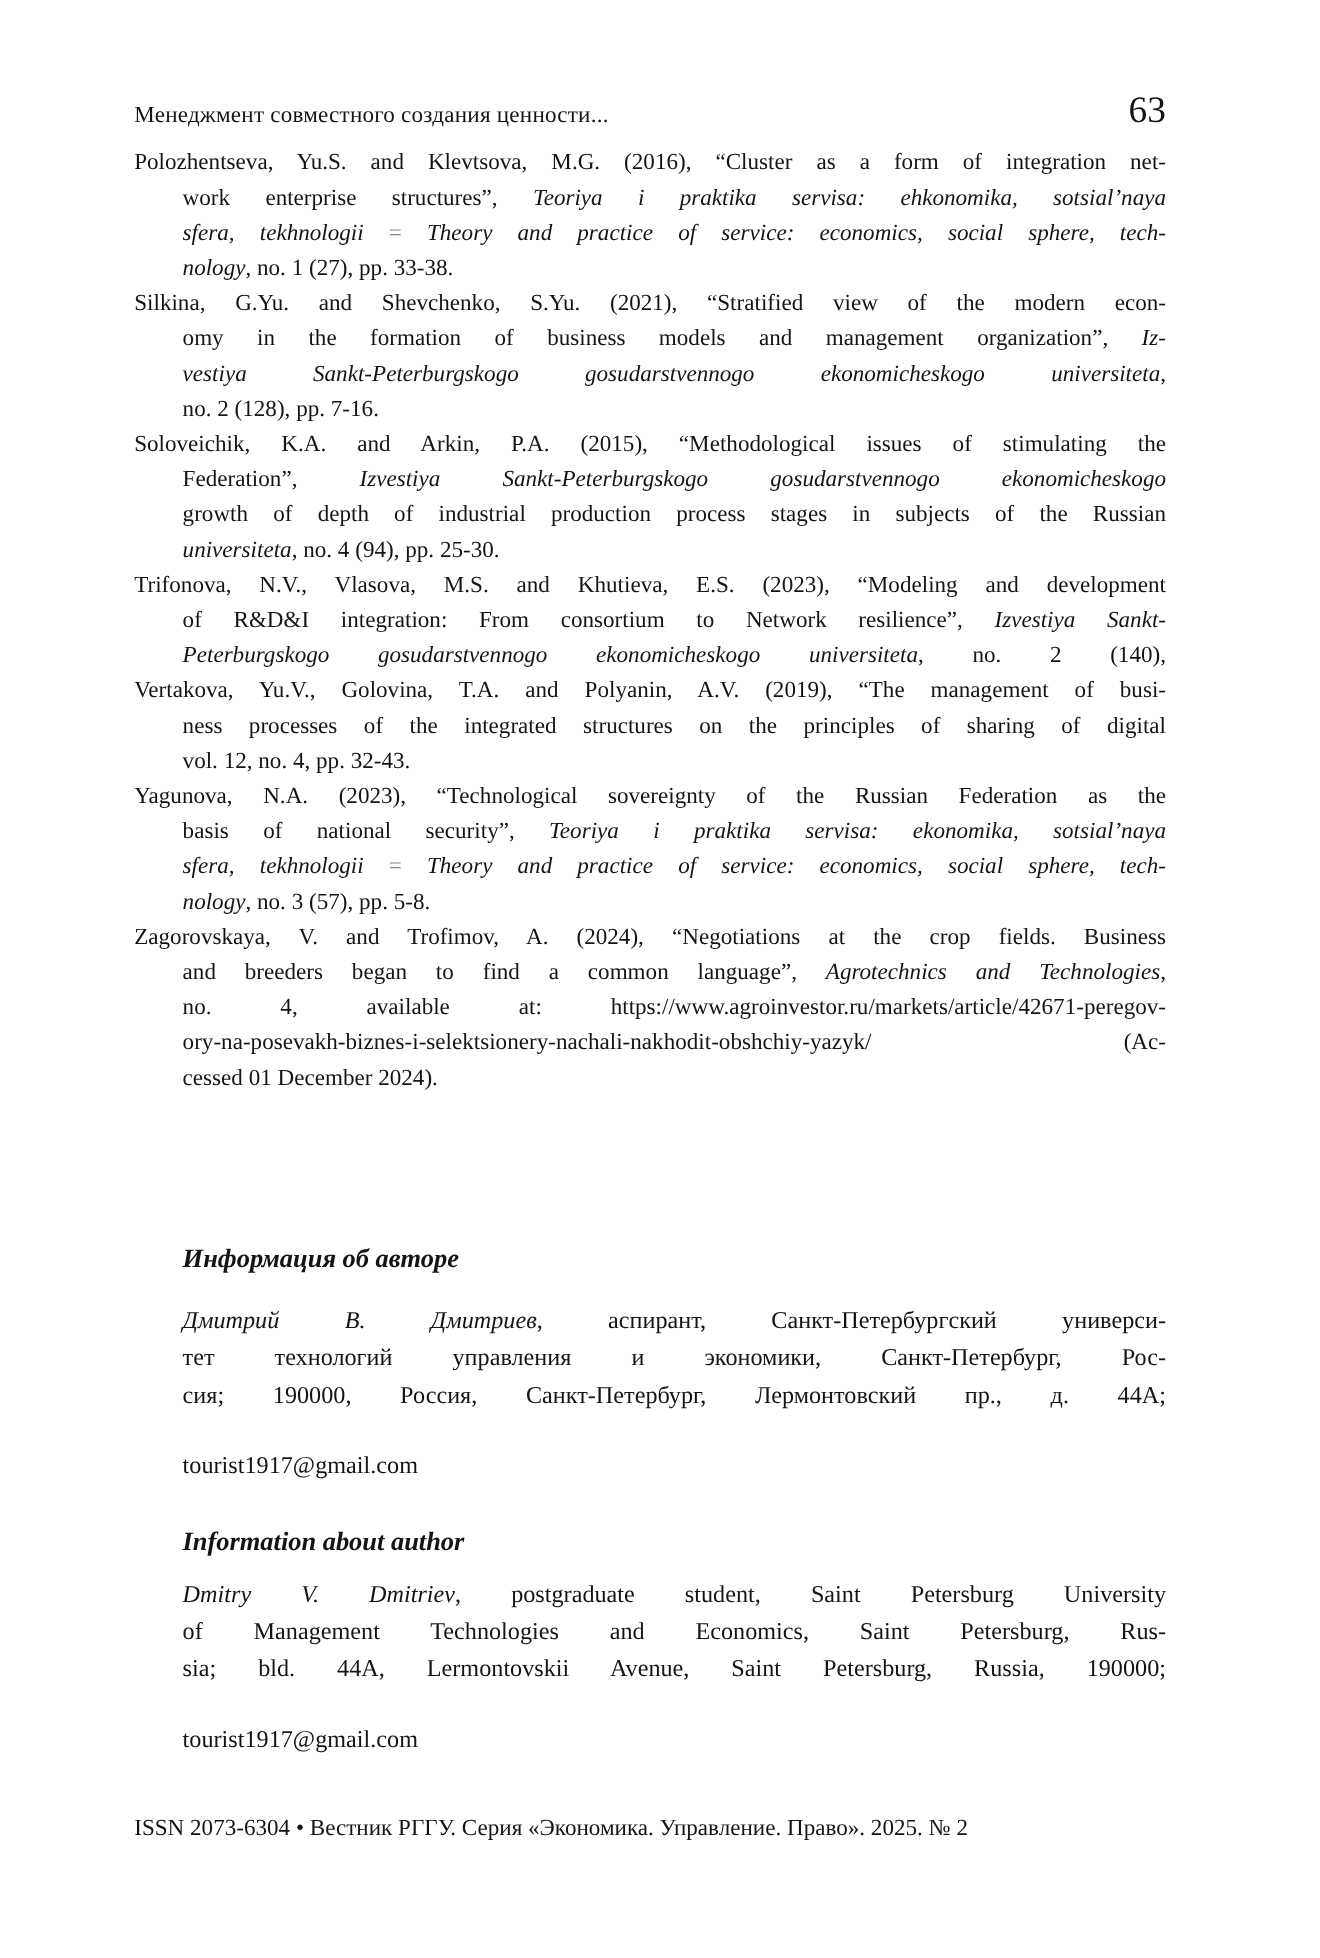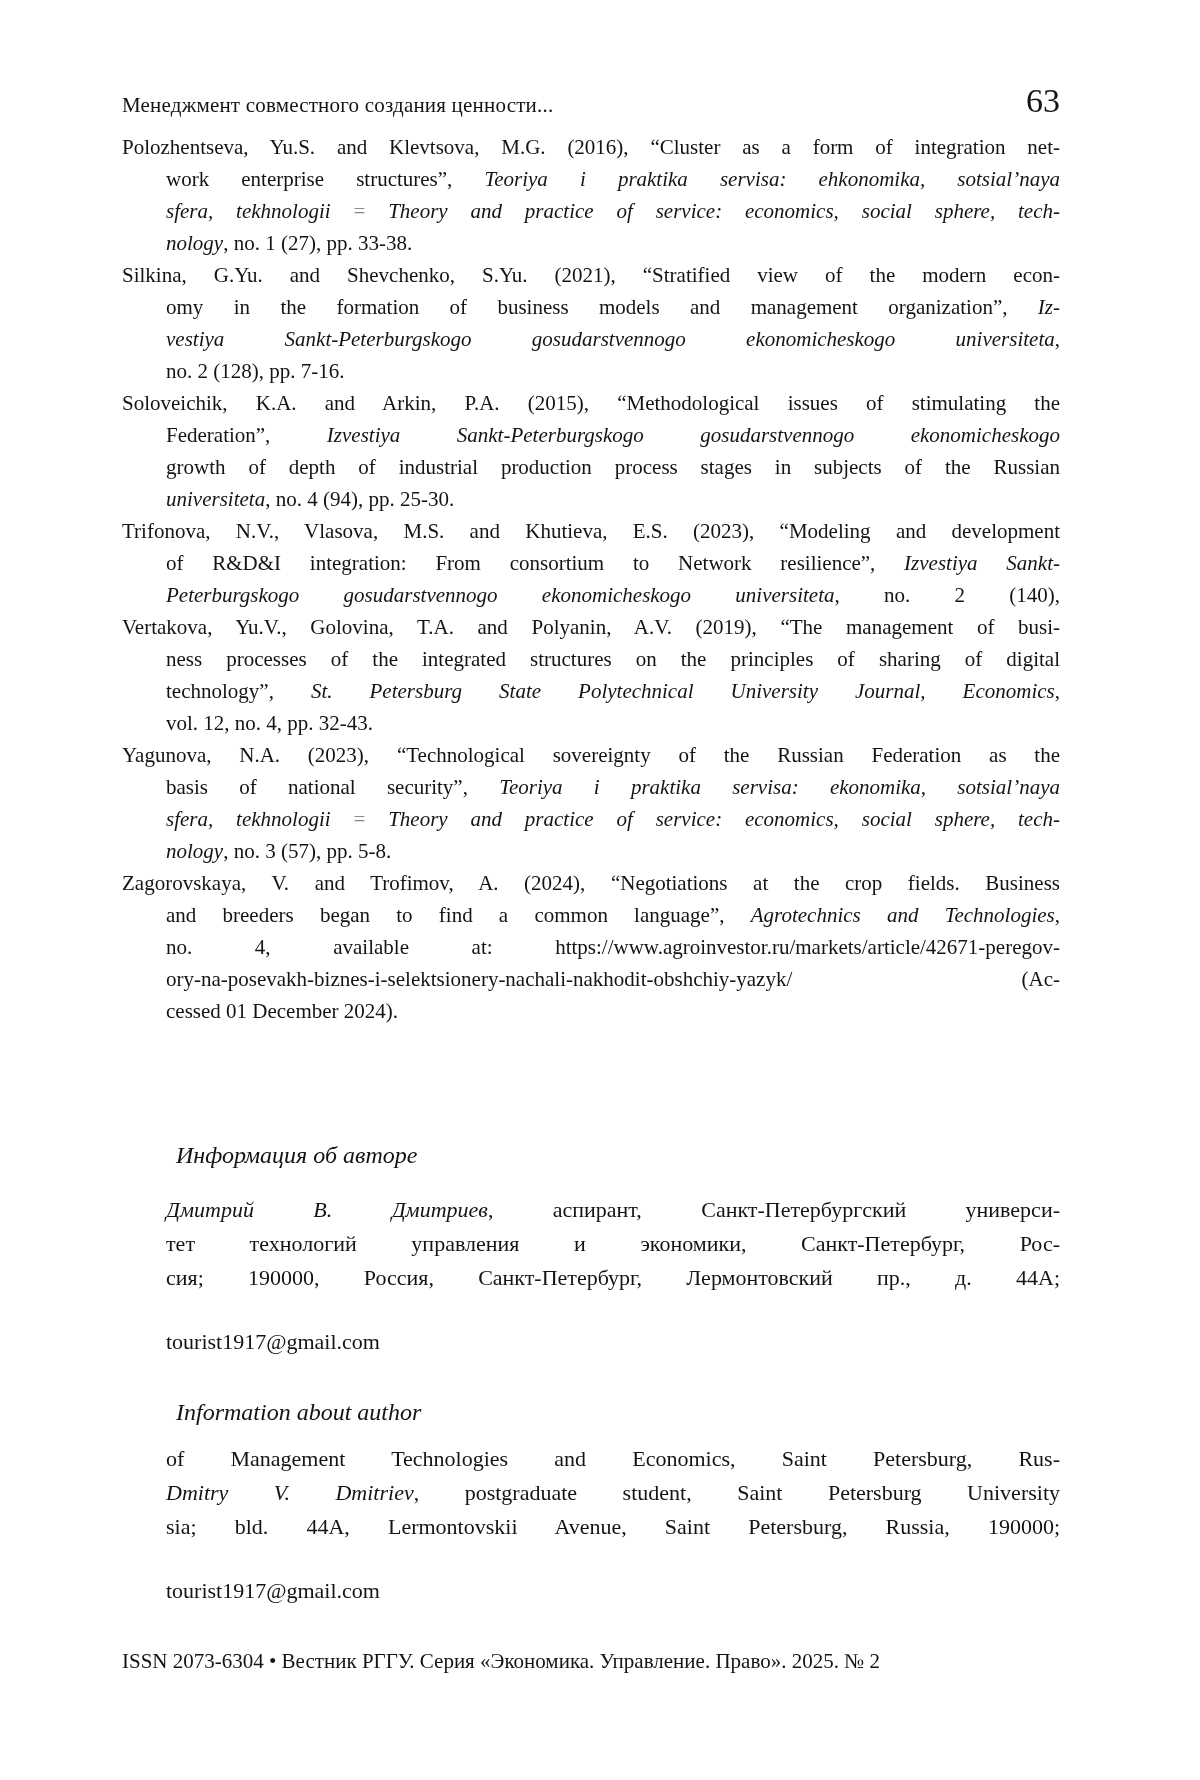--- a/index.html
+++ b/index.html
@@ -45,24 +45,24 @@
 
   .author {
     position: absolute;
     left: 166px;
     top: 1128px;
     width: 894px;
     font-size: 22px;
   }
   .author-heading {
     font-style: italic;
-    font-weight: normal;
+    font-weight: bold;
     font-size: 24px;
     line-height: 35px;
-    margin: 10px;
+    margin: 0;
   }
   .author-heading.en { margin-top: 36px; }
   .author-par { margin-top: 20px; }
   .author-par.en { margin-top: 12px; }
   .author-line {
     line-height: 34px;
     text-align: justify;
     text-align-last: justify;
   }
   .author-line.last { text-align-last: left; margin-top: 30px; }
@@ -106,21 +106,20 @@
         <div class="ref-line last"><i>universiteta</i><span>, no. 4 (94), pp. 25-30.</span></div>
       </div>
       <div class="ref">
         <div class="ref-line"><span>Trifonova, N.V., Vlasova, M.S. and Khutieva, E.S. (2023), “Modeling and development</span></div>
         <div class="ref-line"><span>of R&amp;D&amp;I integration: From consortium to Network resilience”, </span><i>Izvestiya Sankt-</i></div>
         <div class="ref-line"><i>Peterburgskogo gosudarstvennogo ekonomicheskogo universiteta</i><span>, no. 2 (140),</span></div>
       </div>
       <div class="ref">
         <div class="ref-line"><span>Vertakova, Yu.V., Golovina, T.A. and Polyanin, A.V. (2019), “The management of busi-</span></div>
         <div class="ref-line"><span>ness processes of the integrated structures on the principles of sharing of digital</span></div>
-        <div class="ref-line"><span>technology”, </span><i>St. Petersburg State Polytechnical University Journal, Economics</i><span>,</span></div>
         <div class="ref-line last"><span>vol. 12, no. 4, pp. 32-43.</span></div>
       </div>
       <div class="ref">
         <div class="ref-line"><span>Yagunova, N.A. (2023), “Technological sovereignty of the Russian Federation as the</span></div>
         <div class="ref-line"><span>basis of national security”, </span><i>Teoriya i praktika servisa: ekonomika, sotsial’naya</i></div>
         <div class="ref-line"><i>sfera, tekhnologii</i><span class="muted"> = </span><i>Theory and practice of service: economics, social sphere, tech-</i></div>
         <div class="ref-line last"><i>nology</i><span>, no. 3 (57), pp. 5-8.</span></div>
       </div>
       <div class="ref">
         <div class="ref-line"><span>Zagorovskaya, V. and Trofimov, A. (2024), “Negotiations at the crop fields. Business</span></div>
@@ -135,22 +134,22 @@
     <h2 class="author-heading ru">Информация об авторе</h2>
     <div class="author-par ru">
         <div class="author-line"><i>Дмитрий В. Дмитриев</i><span>, аспирант, Санкт-Петербургский универси-</span></div>
         <div class="author-line"><span>тет технологий управления и экономики, Санкт-Петербург, Рос-</span></div>
         <div class="author-line"><span>сия; 190000, Россия, Санкт-Петербург, Лермонтовский пр., д. 44А;</span></div>
         <div class="author-line last"><span>tourist1917@gmail.com</span></div>
       </div>
 
     <h2 class="author-heading en">Information about author</h2>
     <div class="author-par en">
+        <div class="author-line"><i>Dmitry V. Dmitriev</i><span>, postgraduate student, Saint Petersburg University</span></div>
         <div class="author-line"><span>of Management Technologies and Economics, Saint Petersburg, Rus-</span></div>
-        <div class="author-line"><i>Dmitry V. Dmitriev</i><span>, postgraduate student, Saint Petersburg University</span></div>
         <div class="author-line"><span>sia; bld. 44A, Lermontovskii Avenue, Saint Petersburg, Russia, 190000;</span></div>
         <div class="author-line last"><span>tourist1917@gmail.com</span></div>
       </div>
   </div>
 
   <div class="footer">
     <span>ISSN 2073-6304 • Вестник РГГУ. Серия «Экономика. Управление. Право». 2025. № 2</span>
   </div>
 
 </div>

